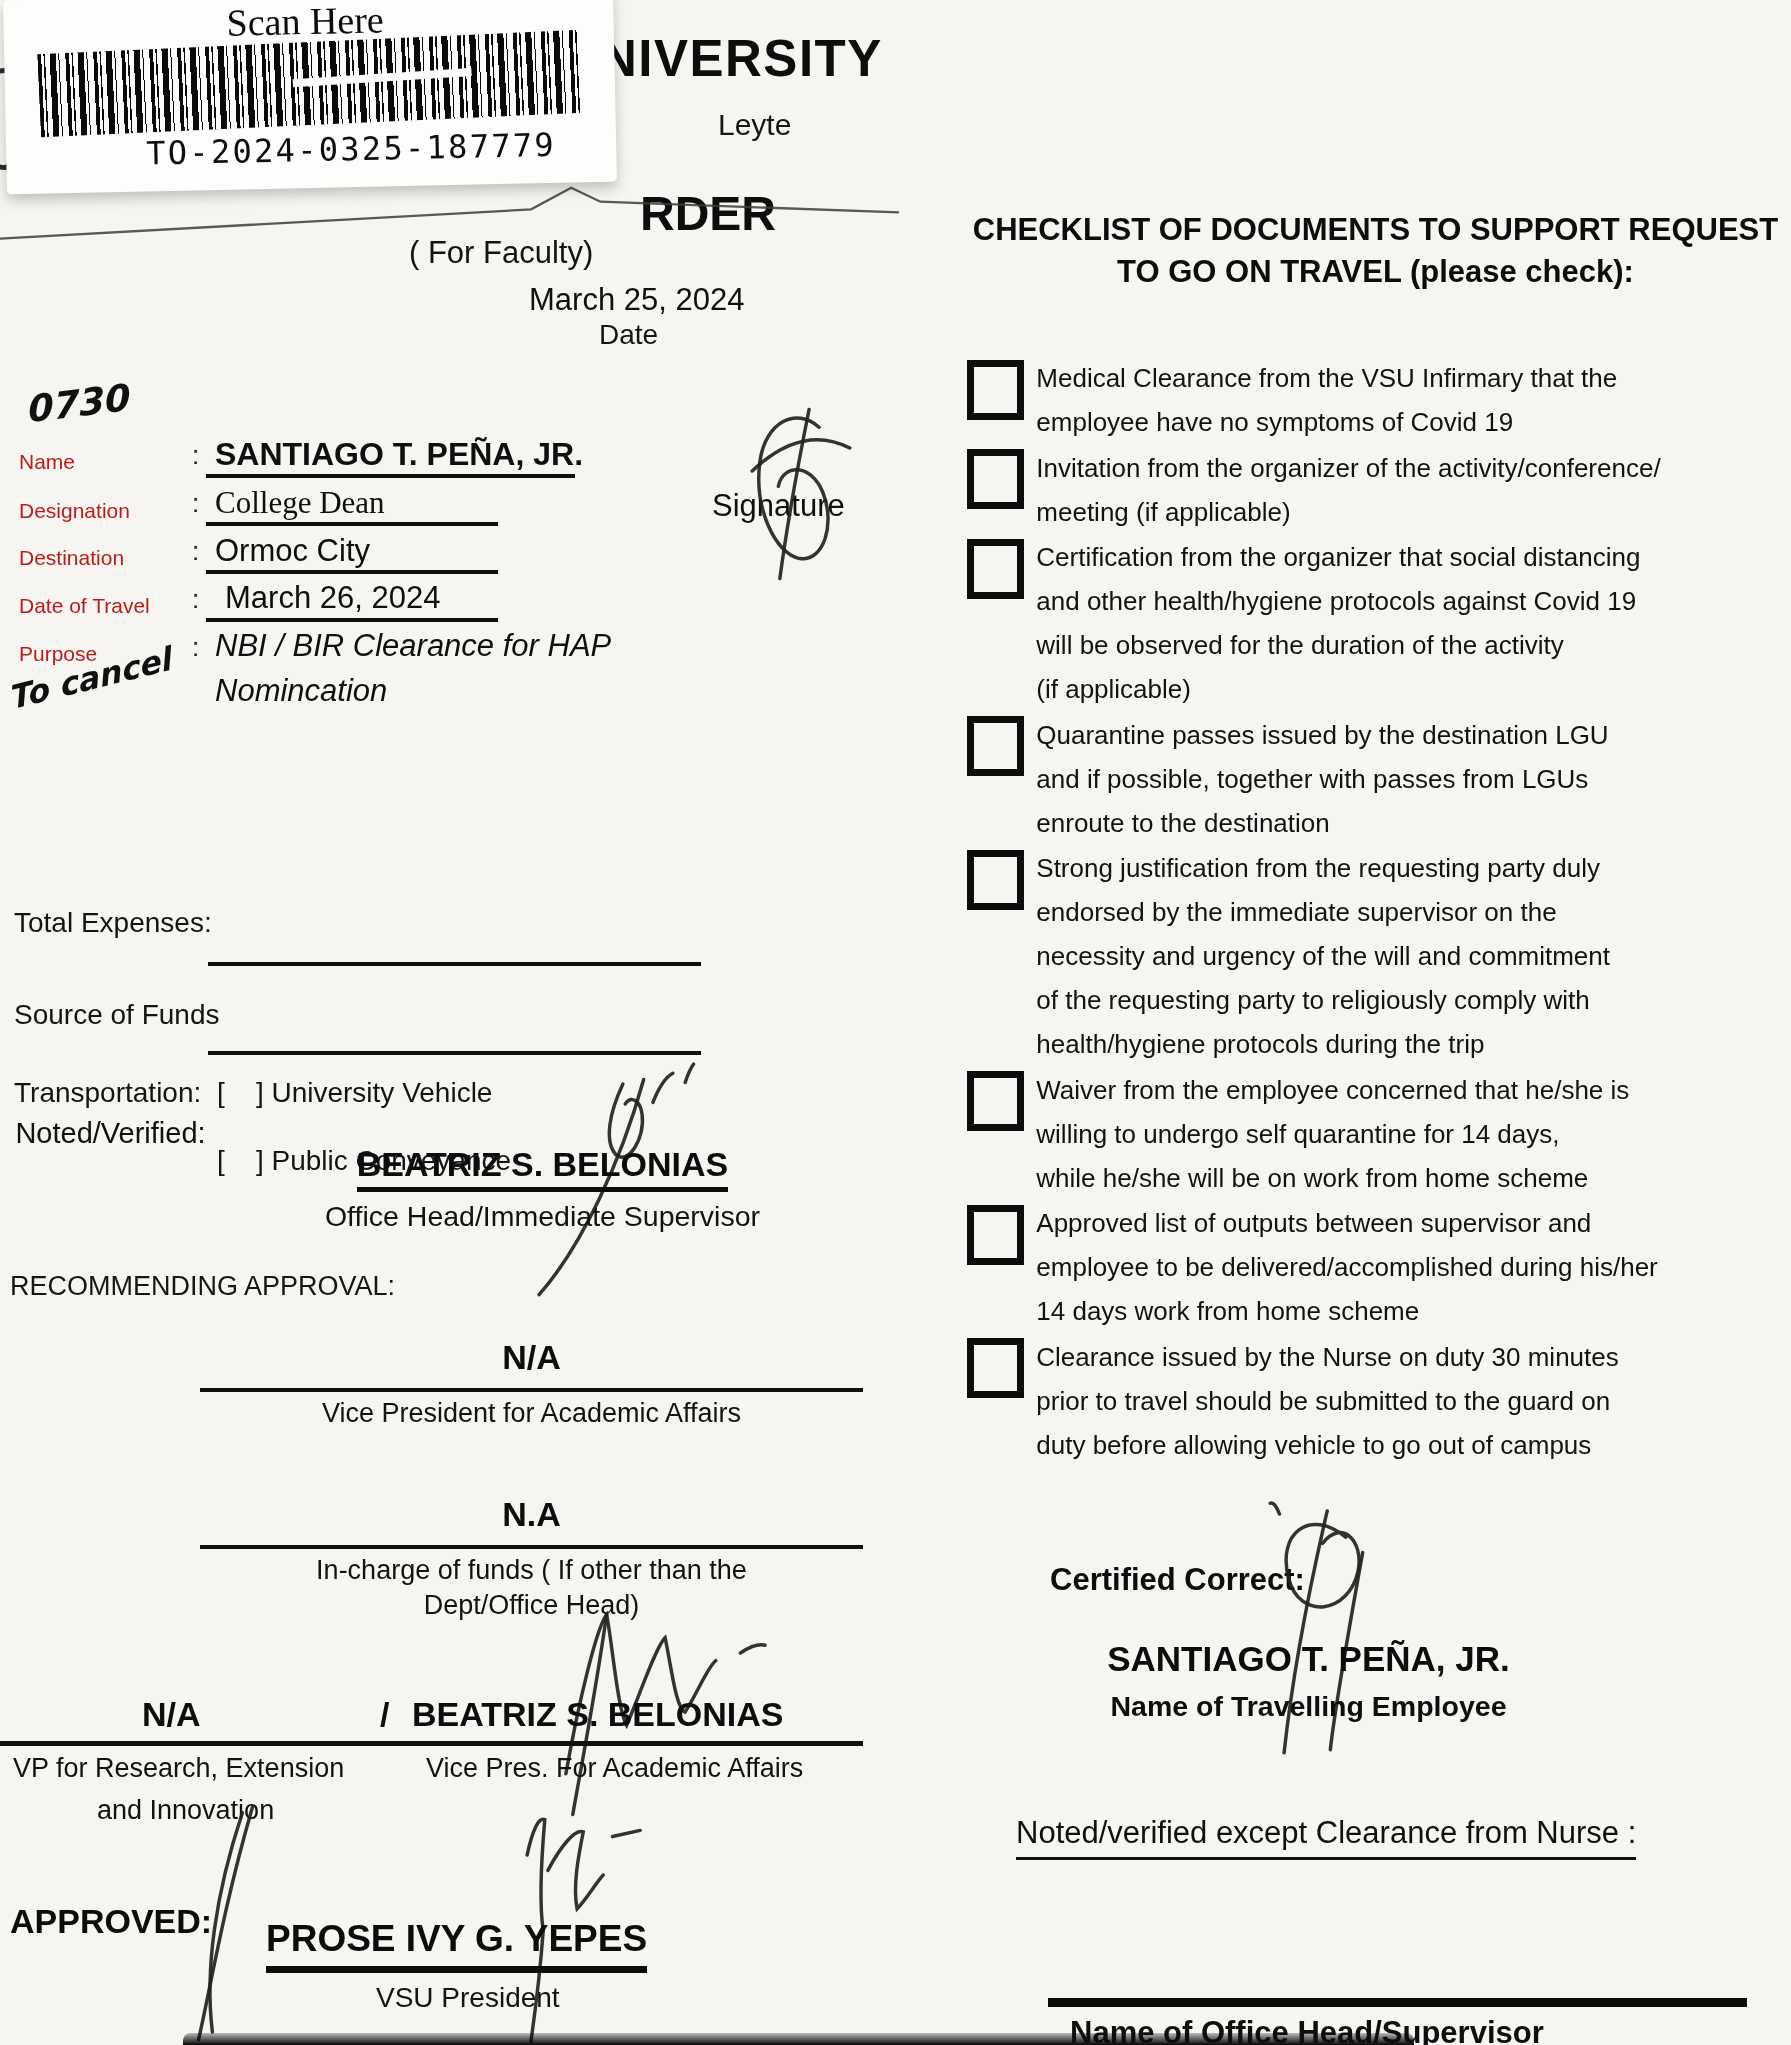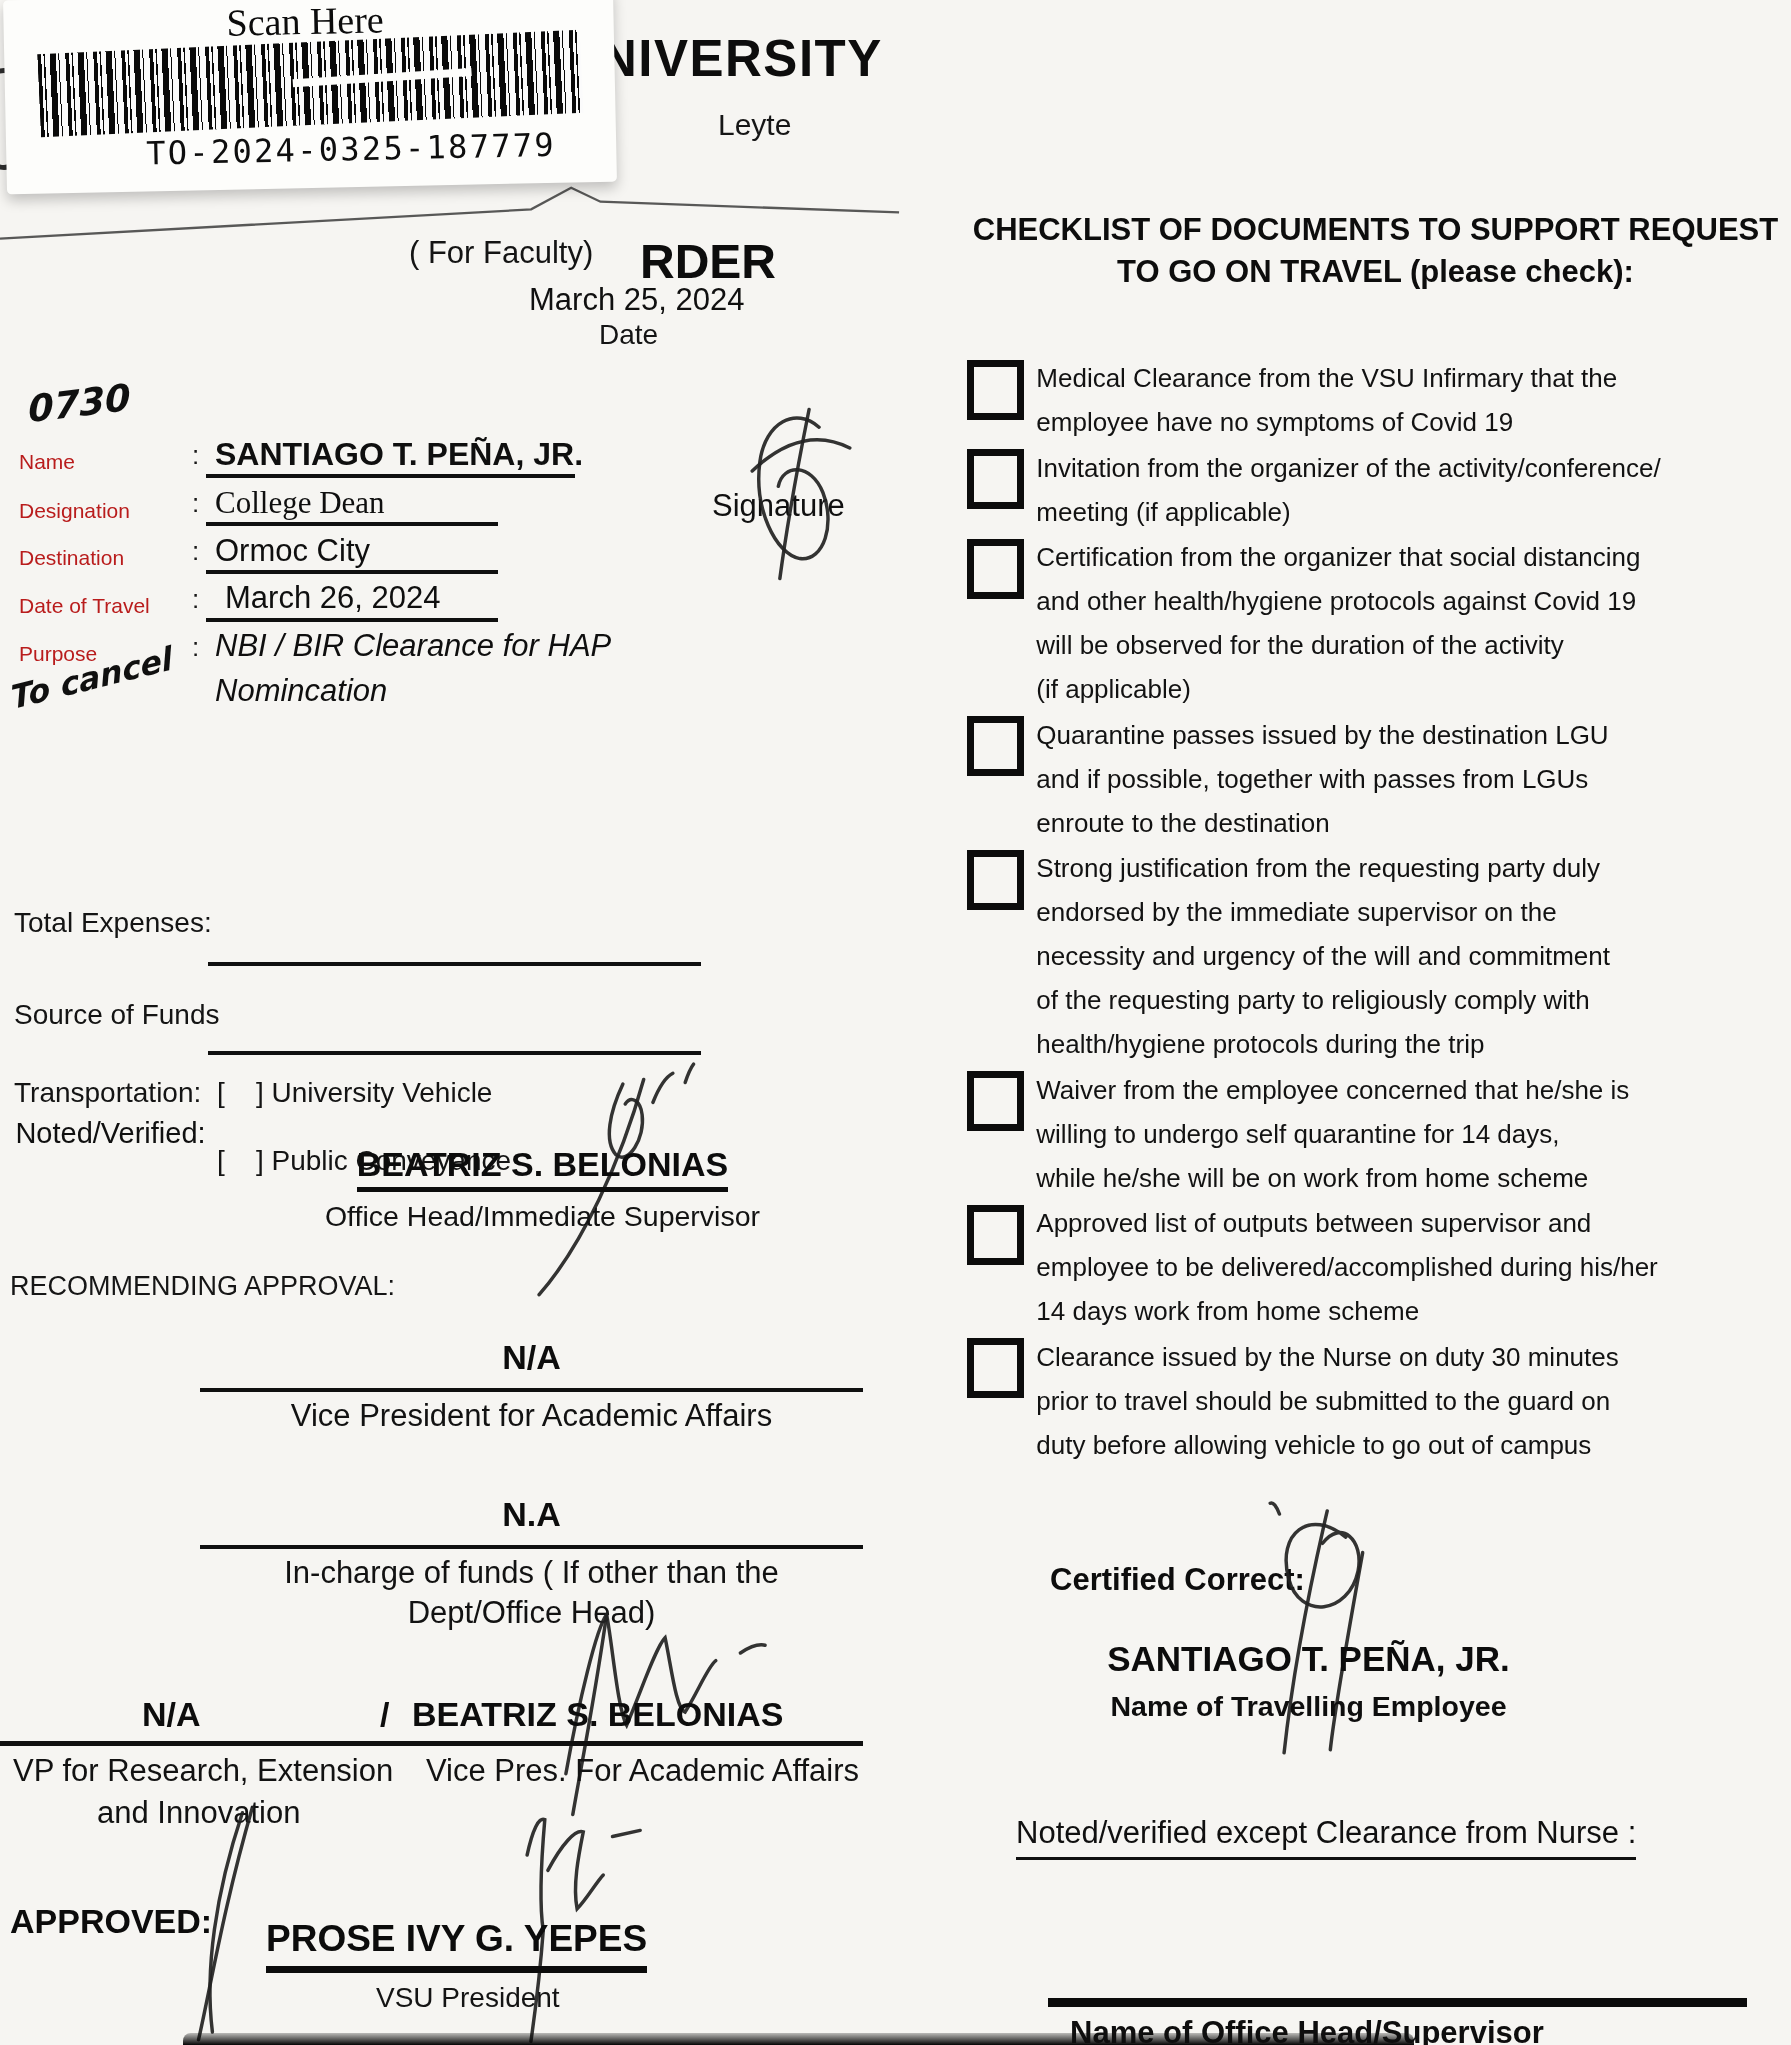--- a/index.html
+++ b/index.html
@@ -39,21 +39,21 @@
   .lbl{font-size:21px; color:#b91c1c;}
   .colon{font-size:26px; color:#181818;}
   .val{font-size:31px; color:#0f0f0f;}
   .uline{height:3.8px; background:#101010;}
   .sigword{font-size:31px; color:#101010;}
   .small36{font-size:28px; color:#141414;}
   .opt{font-size:28px; white-space:pre; color:#141414;}
   
   .apr-lbl{font-size:27px; color:#161616;}
   .na{font-size:34px; font-weight:bold; color:#0d0d0d;}
-  .sig-title{font-size:31px; color:#121212;}
+  .sig-title{font-size:27px; color:#121212;}
   .big-name{font-size:34px; font-weight:bold; color:#0c0c0c;}
   .name-u{border-bottom:5.4px solid #0c0c0c; padding-bottom:3.1px;}
   .approved{font-size:34px; font-weight:bold; color:#0c0c0c;}
   .pres-name{font-size:37px; font-weight:bold; border-bottom:7px solid #0c0c0c; padding-bottom:6.2px; color:#0c0c0c;}
   
   #cklist{left:967px; top:356px; width:827px;}
   .ck-title{font-size:31px; font-weight:bold; line-height:42px; color:#0d0d0d;}
   .ck-item{display:flex; align-items:flex-start; gap:12.3px; margin-bottom:1.5px;}
   .cbx{flex:0 0 auto; width:43px; height:46px; border:7.7px solid #0c0c0c; margin-top:3.8px; background:transparent;}
   .ck-text{font-size:26px; line-height:44px; white-space:pre-line; color:#121212;}
@@ -72,21 +72,21 @@
 </style>
 </head>
 <body>
 
 <div id="page">
 
   <div class="abs arc" style="left:-28px; top:68px; width:54px; height:92px;"></div>
 
   <div class="abs frag-univ" style="left:600px; top:29px;">NIVERSITY</div>
   <div class="abs frag-leyte" style="left:718px; top:108px;">Leyte</div>
-  <div class="abs frag-order" style="left:640px; top:186px;margin-top:48px;">RDER</div>
+  <div class="abs frag-order" style="left:640px; top:186px;">RDER</div>
 
   <svg class="tornline" style="left:0; top:0; width:1792px; height:2046px;" width="1792" height="2046" viewBox="0 0 2328 2658">
     <polyline points="0,310 690,272 742,244 780,262 1168,276"></polyline>
   </svg>
 
   <div id="sticker" class="abs">
     <div class="abs scanhere" style="left:223px; top:4.6px;">Scan Here</div>
     <div class="abs barcode" style="left:34px; top:48px; width:543px; height:83px; transform:rotate(-1.4deg);">
       <div class="abs bstreak" style="left:254px; top:35px; width:179px; height:7.7px; transform:rotate(-1deg);"></div>
     </div>

